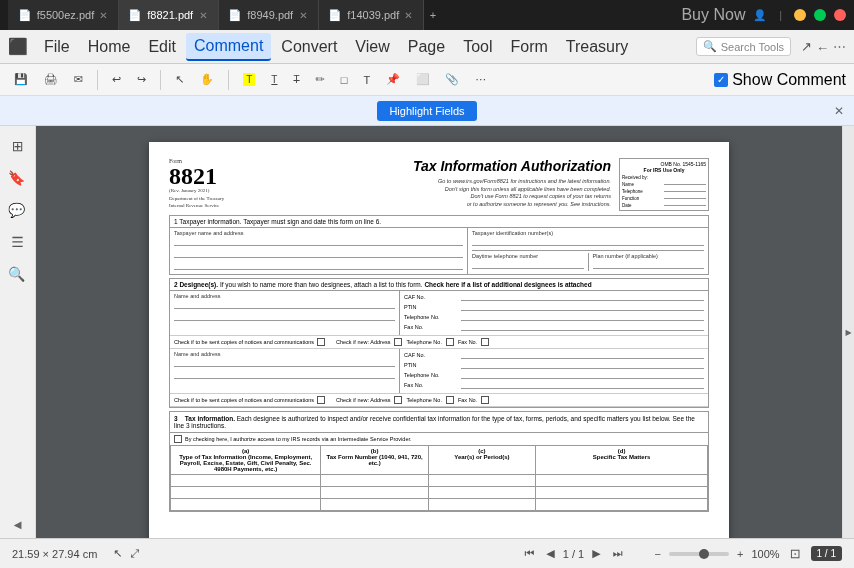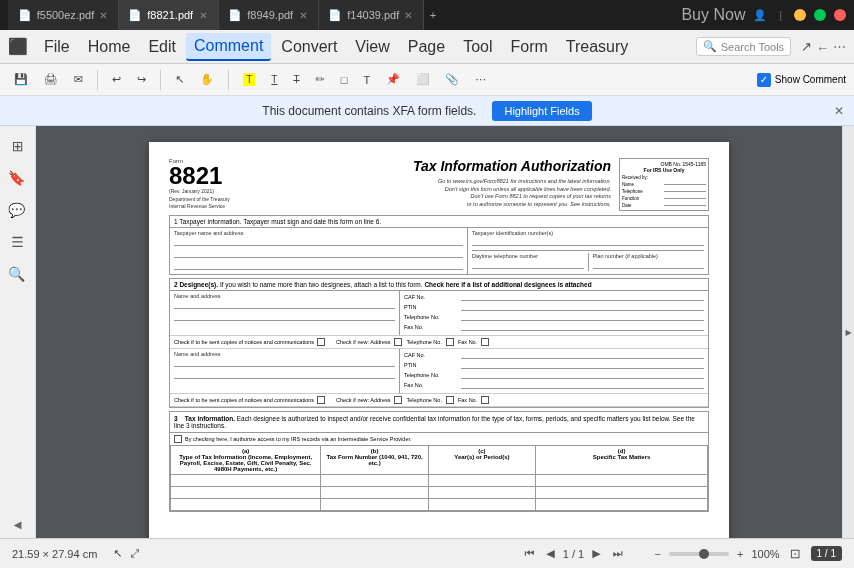--- a/index.html
+++ b/index.html
@@ -221,20 +221,21 @@
 
     
     .form-header {
       display: flex;
       gap: 8px;
       margin-bottom: 4px;
     }
     .form-number-block {
       display: flex;
       flex-direction: column;
+      font-family: Liberation Serif, serif;
     }
     .form-label { font-size: 6px; color: #333; }
     .form-number { font-size: 24px; font-weight: bold; color: #000; line-height: 1; }
     .form-rev { font-size: 5px; color: #333; }
     .form-title-block {
       flex: 1;
       text-align: right;
       font-style: italic;
     }
     .form-title { font-size: 14px; font-weight: bold; }
@@ -477,26 +478,25 @@
   </div>
   <div class="toolbar-btn">✏</div>
   <div class="toolbar-btn">□</div>
   <div class="toolbar-btn">T</div>
   <div class="toolbar-btn">📌</div>
   <div class="toolbar-btn">⬜</div>
   <div class="toolbar-btn">📎</div>
   <div class="toolbar-btn">⋯</div>
   <div class="show-comment-btn">
     <div class="checkbox-blue">✓</div>
-    <span style="font-size:10px;">Show Comment</span>
+    <span style="font-size:16px;">Show Comment</span>
   </div>
 </div>
 
 <div class="xfa-banner">
-  <span>This document contains XFA form fields.</span>
   <button class="highlight-btn">Highlight Fields</button>
   <span class="xfa-close">✕</span>
 </div>
 
 <div class="main-area">
 
   <div class="left-sidebar">
     <div class="sidebar-icon" title="Pages">⊞</div>
     <div class="sidebar-icon" title="Bookmarks">🔖</div>
     <div class="sidebar-icon" title="Comments">💬</div>

